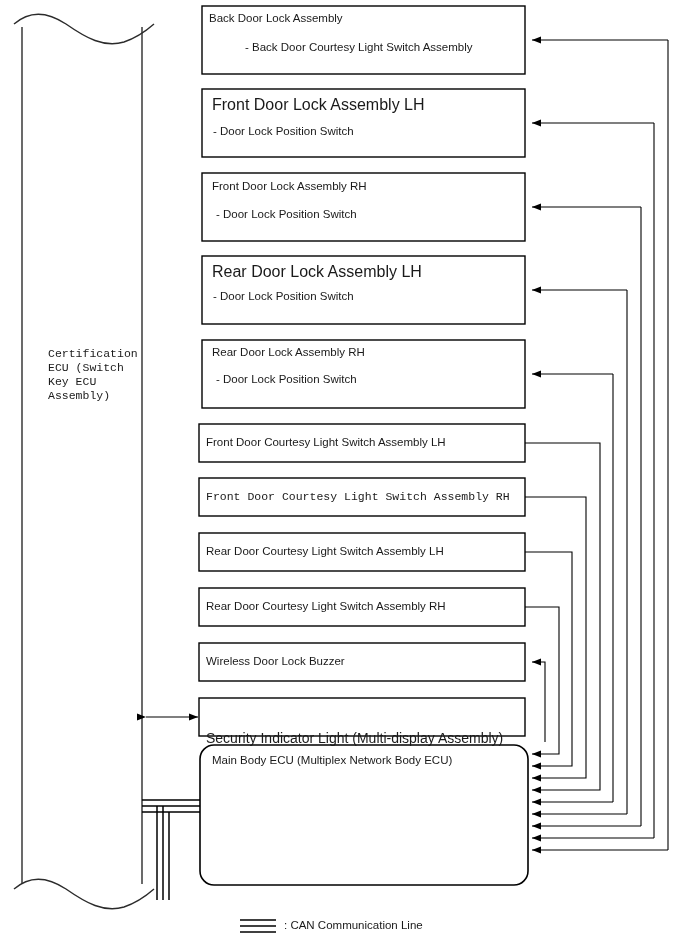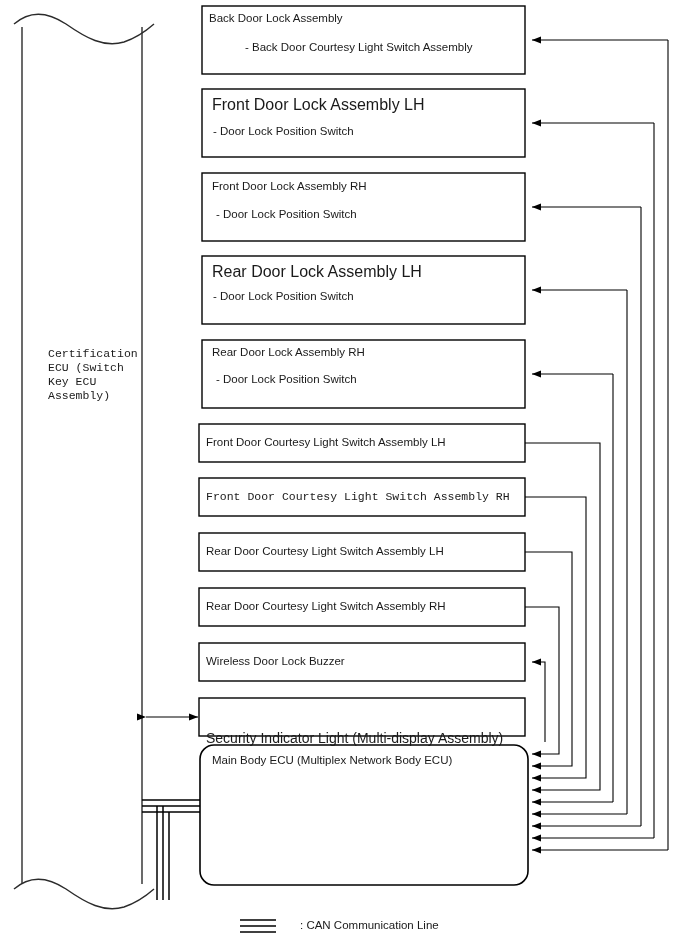--- a/index.html
+++ b/index.html
@@ -132,15 +132,15 @@
 
   <div style="position:absolute;left:206px;top:436px;font-size:11.5px;text-align:right;">Front Door Courtesy Light Switch Assembly LH</div>
   <div style="position:absolute;left:206px;top:490px;font-size:11.5px;font-family:Liberation Mono, monospace;">Front Door Courtesy Light Switch Assembly RH</div>
   <div style="position:absolute;left:206px;top:545px;font-size:11.5px;">Rear Door Courtesy Light Switch Assembly LH</div>
   <div style="position:absolute;left:206px;top:600px;font-size:11.5px;">Rear Door Courtesy Light Switch Assembly RH</div>
   <div style="position:absolute;left:206px;top:655px;font-size:11.5px;">Wireless Door Lock Buzzer</div>
   <div style="position:absolute;left:206px;top:710px;font-size:14px;margin-top:20px;">Security Indicator Light (Multi-display Assembly)</div>
 
   <div style="position:absolute;left:212px;top:754px;font-size:11.5px;">Main Body ECU (Multiplex Network Body ECU)</div>
 
-  <div style="position:absolute;left:284px;top:919px;font-size:11.5px;margin-left:16px;">: CAN Communication Line</div>
+  <div style="position:absolute;left:284px;top:919px;font-size:11.5px;">: CAN Communication Line</div>
 
 </div>
 
 </body></html>

